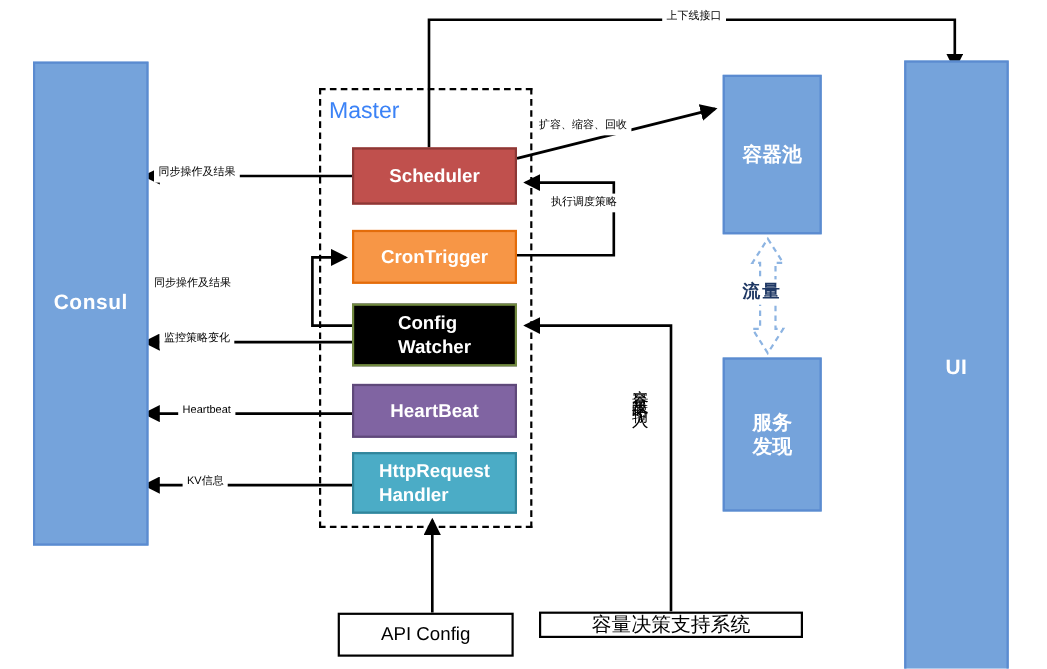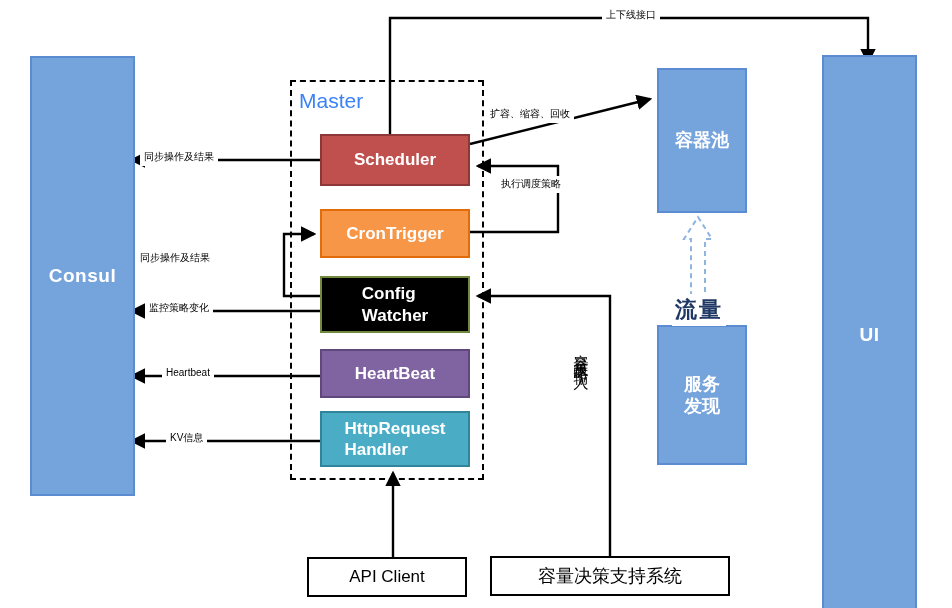--- a/index.html
+++ b/index.html
@@ -34,35 +34,35 @@
 
   .mod{left:320px;width:150px;color:#fff;font-size:17px;}
   .scheduler{top:134px;height:52px;background:#C0504D;border:2px solid #8C3836;}
   .cron{top:209px;height:49px;background:#F79646;border:2px solid #E36C0A;}
   .config{top:276px;height:57px;background:#000000;border:2px solid #71893F;}
   .hb{top:349px;height:49px;background:#8064A2;border:2px solid #5F497A;}
   .http{top:411px;height:56px;background:#4BACC6;border:2px solid #31859B;}
 
   .plain{background:#fff;border:2px solid #000;color:#000;font-weight:normal;font-size:17px;}
   .api-client{left:307px;top:557px;width:160px;height:40px;}
-  .capacity-system{left:490px;top:556px;width:240px;height:40px;font-size:18px;}
+  .capacity-system{left:490px;top:556px;width:240px;height:24px;font-size:18px;}
 
   .elabel{
     position:absolute;z-index:3;background:#fff;color:#000;font-size:10px;
     padding:1px 4px;white-space:pre-line;line-height:1.45;
   }
   .elabel.center{text-align:center;}
   .vlabel{
     position:absolute;z-index:3;left:570px;top:340px;background:#fff;color:#000;
     font-size:15px;padding:2px 1px;writing-mode:vertical-rl;text-orientation:upright;
     letter-spacing:4px;
   }
   .traffic-label{
     position:absolute;z-index:3;left:672px;top:254px;background:#fff;
-    color:#1F3864;font-size:22px;font-weight:bold;padding:1px 3px;letter-spacing:2px;margin-top:40px;
+    color:#1F3864;font-size:16px;font-weight:bold;padding:1px 3px;letter-spacing:2px;
   }
 </style>
 </head>
 <body>
 
 <div class="canvas">
 
   <svg class="wires" width="952" height="608" viewBox="0 0 952 608">
     <defs>
       <marker id="arw" viewBox="0 0 10 10" refX="8.5" refY="5" markerWidth="6.5" markerHeight="6.5" orient="auto">
@@ -94,21 +94,21 @@
 发现</div>
 
   <div class="node mod scheduler">Scheduler</div>
   <div class="node mod cron">CronTrigger</div>
   <div class="node mod config">Config
 Watcher</div>
   <div class="node mod hb">HeartBeat</div>
   <div class="node mod http">HttpRequest
 Handler</div>
 
-  <div class="node plain api-client">API Client</div>
+  <div class="node plain api-client">API Config</div>
   <div class="node plain capacity-system">容量决策支持系统</div>
 
   <div class="elabel" style="left:602px;top:7px;">上下线接口</div>
   <div class="elabel" style="left:140px;top:149px;">同步操作及结果</div>
   <div class="elabel" style="left:486px;top:106px;">扩容、缩容、回收</div>
   <div class="elabel" style="left:497px;top:176px;">执行调度策略</div>
   <div class="elabel" style="left:136px;top:250px;">同步操作及结果</div>
   <div class="elabel" style="left:145px;top:300px;">监控策略变化</div>
   <div class="elabel" style="left:162px;top:365px;">Heartbeat</div>
   <div class="elabel" style="left:166px;top:430px;">KV信息</div>

